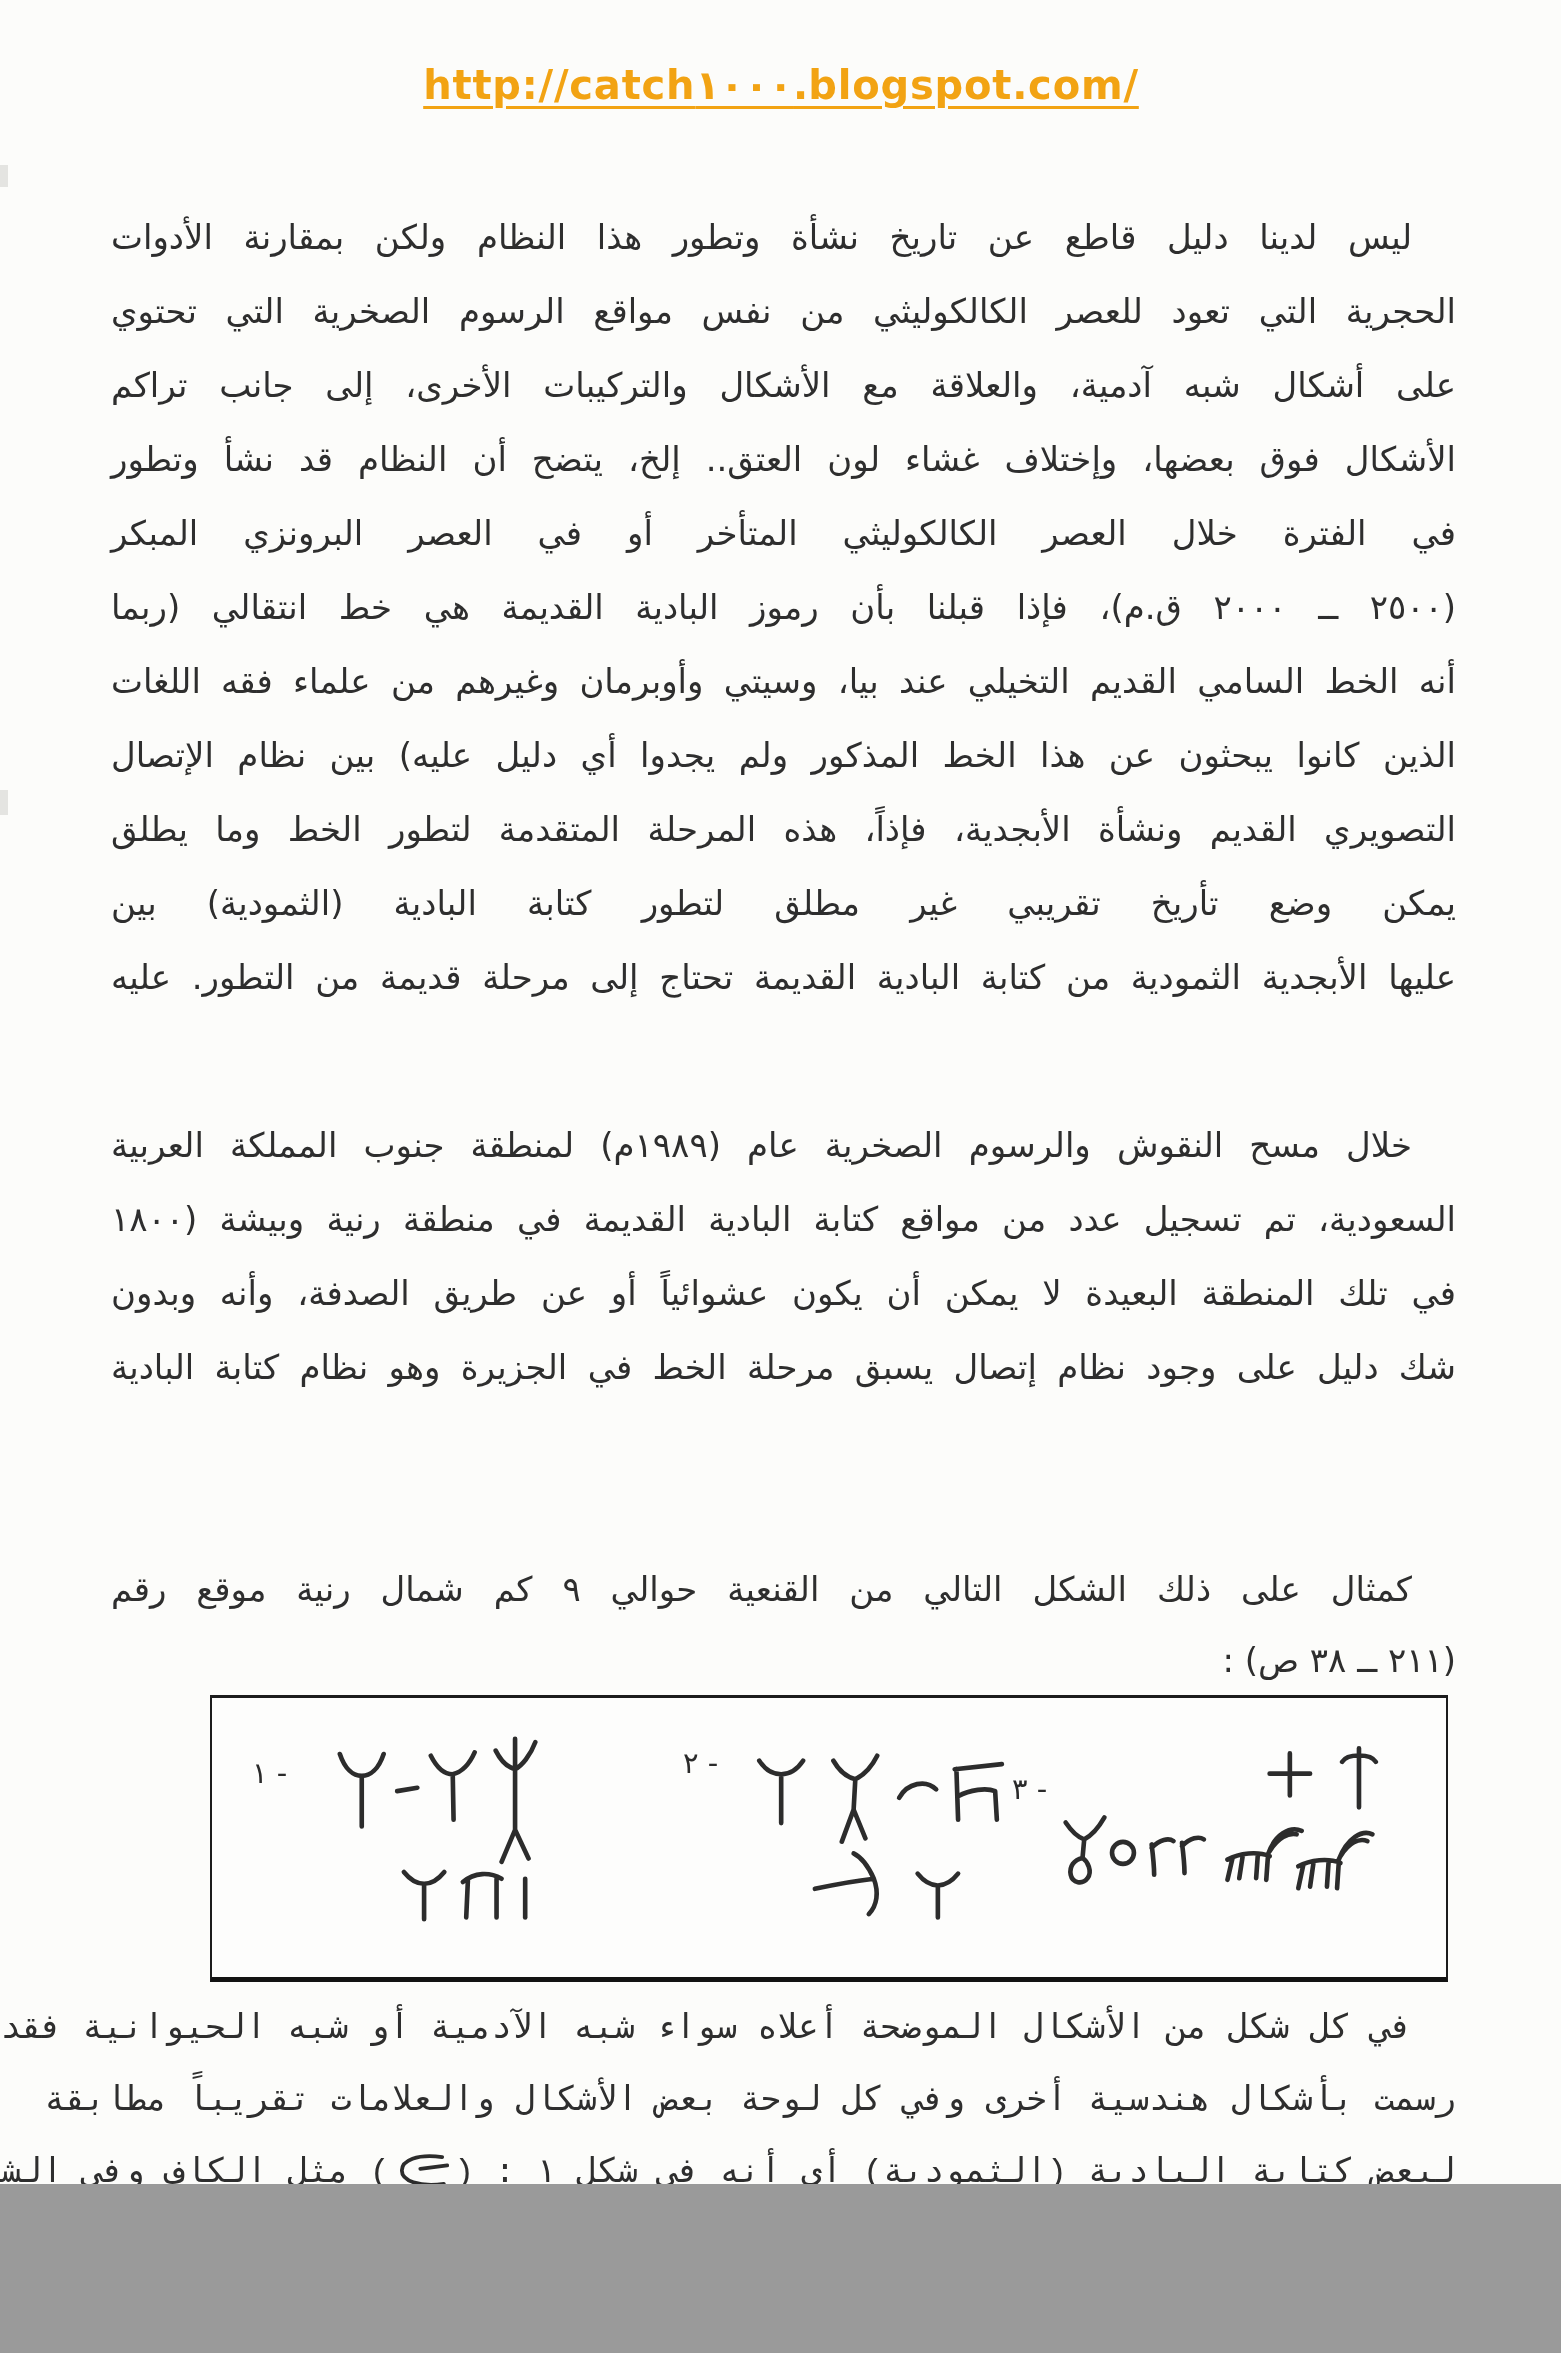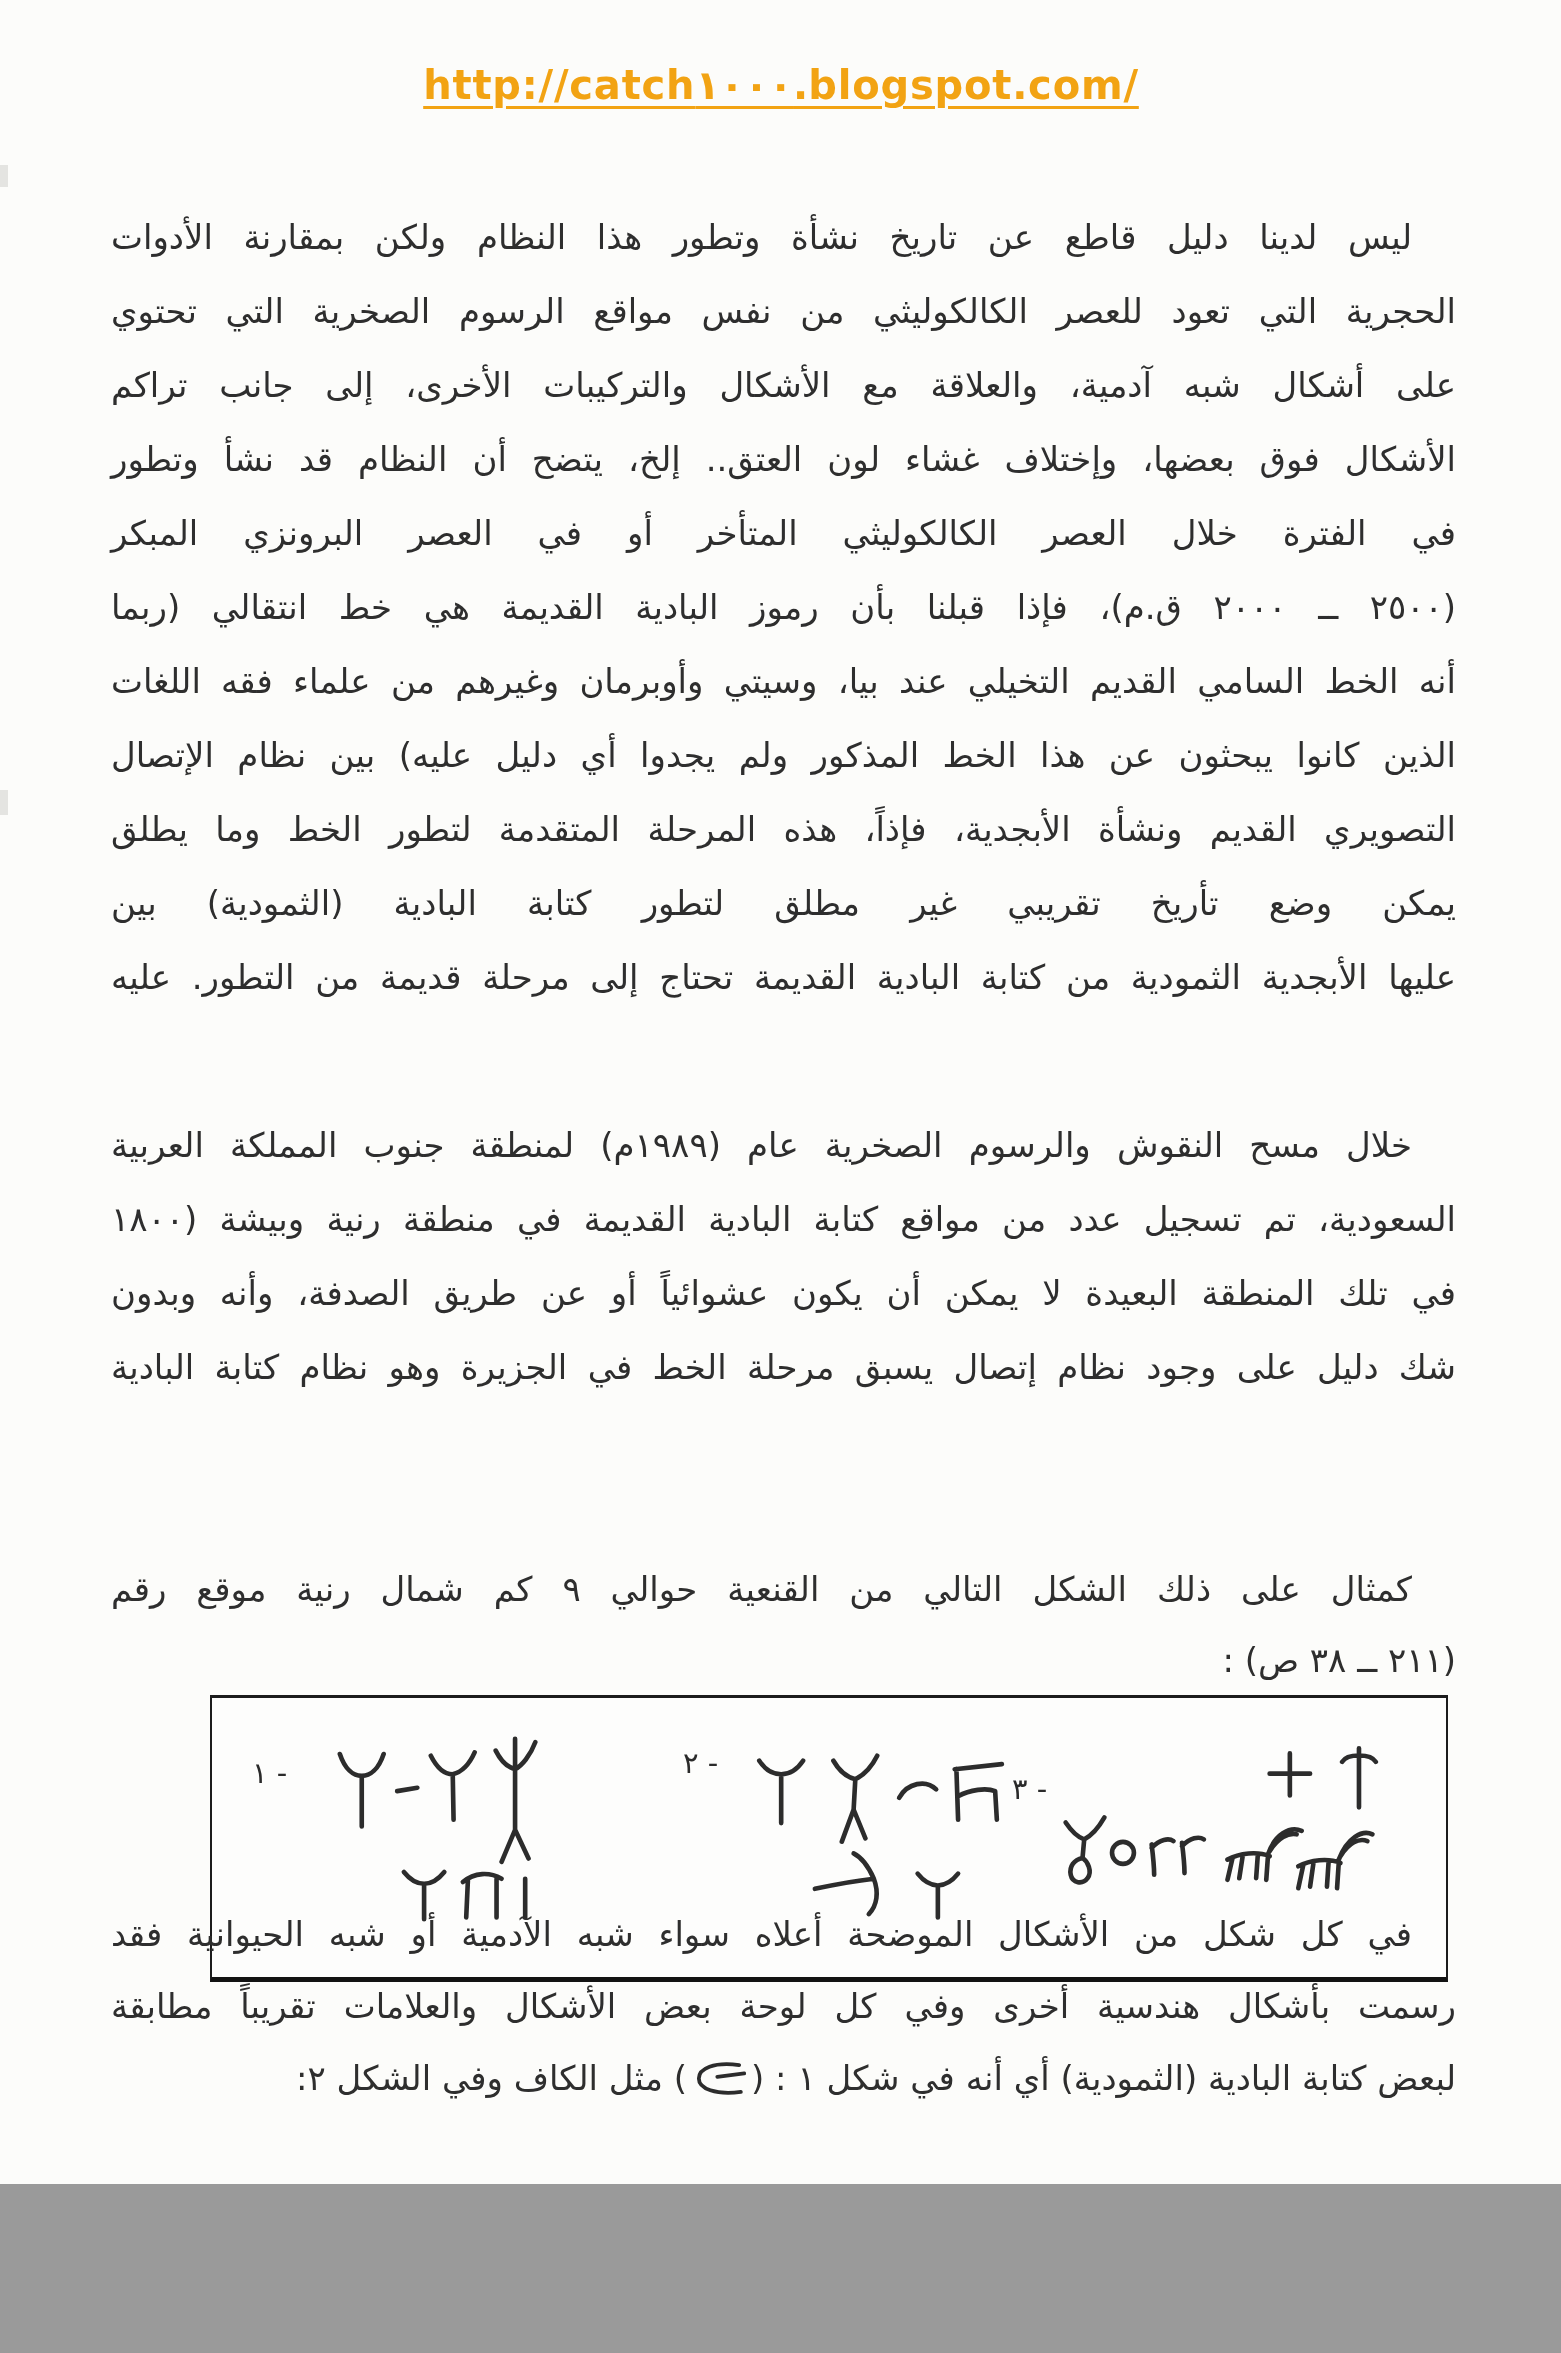--- a/index.html
+++ b/index.html
@@ -185,21 +185,21 @@
         <path d="M136,144 C138,160 139,170 139,180 M136,148 C146,138 156,136 162,140"></path>
         <path d="M172,142 C174,158 175,168 175,178 M172,146 C182,136 192,134 198,138"></path>
 
         <path d="M226,162 C240,154 262,152 276,158 M232,160 L226,186 M244,158 L240,184 M262,156 L260,184 M274,158 L272,186 M274,156 C282,132 300,122 314,128 M276,152 C286,136 298,130 308,132"></path>
 
         <path d="M310,170 C324,162 346,160 360,166 M316,168 L310,196 M328,166 L324,194 M346,164 L344,194 M358,166 L356,196 M358,162 C368,136 386,126 398,132 M360,158 C370,142 382,136 392,140"></path>
       </svg>
     </div>
   </div>
 
-  <div class="para" id="p4" style="top:1898px;line-height:72px;">
+  <div class="para" id="p4" style="top:1993px;line-height:72px;font-family:Liberation Mono, monospace;">
     <div class="line indent">في كل شكل من الأشكال الموضحة أعلاه سواء شبه الآدمية أو شبه الحيوانية فقد</div>
     <div class="line">رسمت بأشكال هندسية أخرى وفي كل لوحة بعض الأشكال والعلامات تقريباً مطابقة</div>
     <div class="line eline">
       <span>لبعض كتابة البادية (الثمودية) أي أنه في شكل ١ : (</span><svg class="kaf" width="54" height="37" viewBox="0 0 64 44">
           <path d="M56,6 C26,2 8,10 8,22 C8,34 28,42 58,38"></path>
           <path d="M30,20 L62,16"></path>
         </svg><span>) مثل الكاف وفي الشكل ٢:</span>
     </div>
   </div>
 

